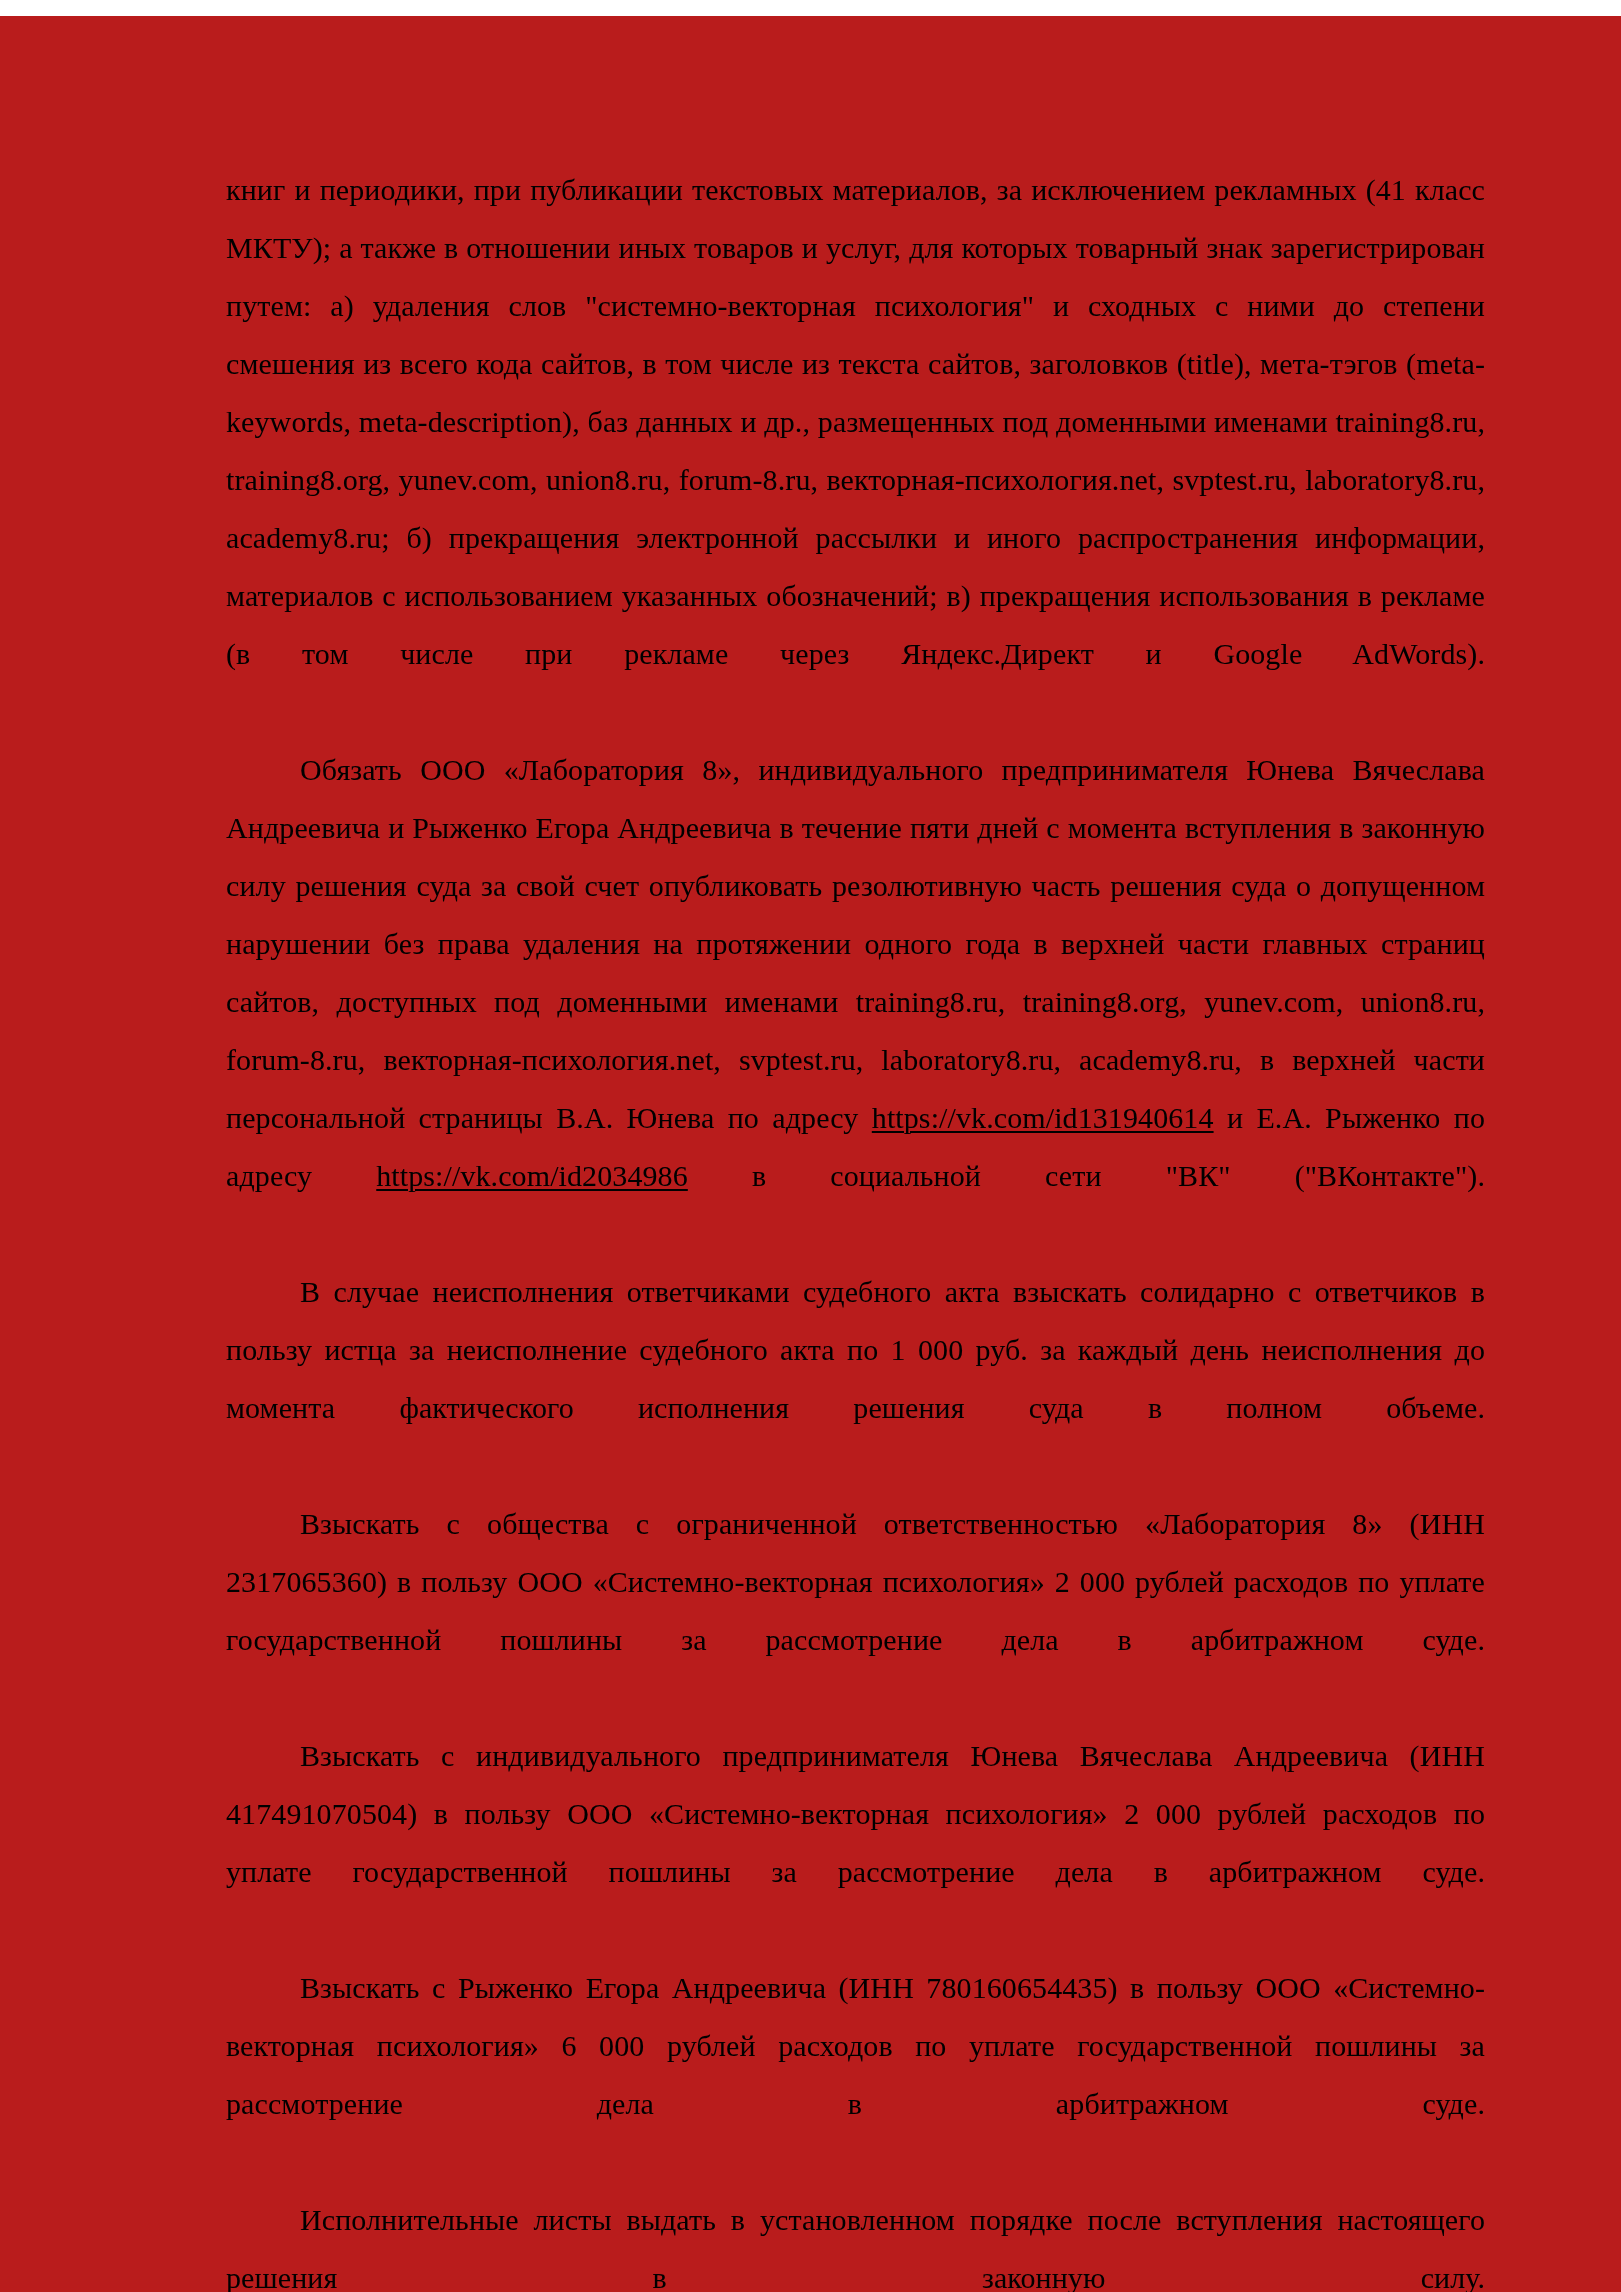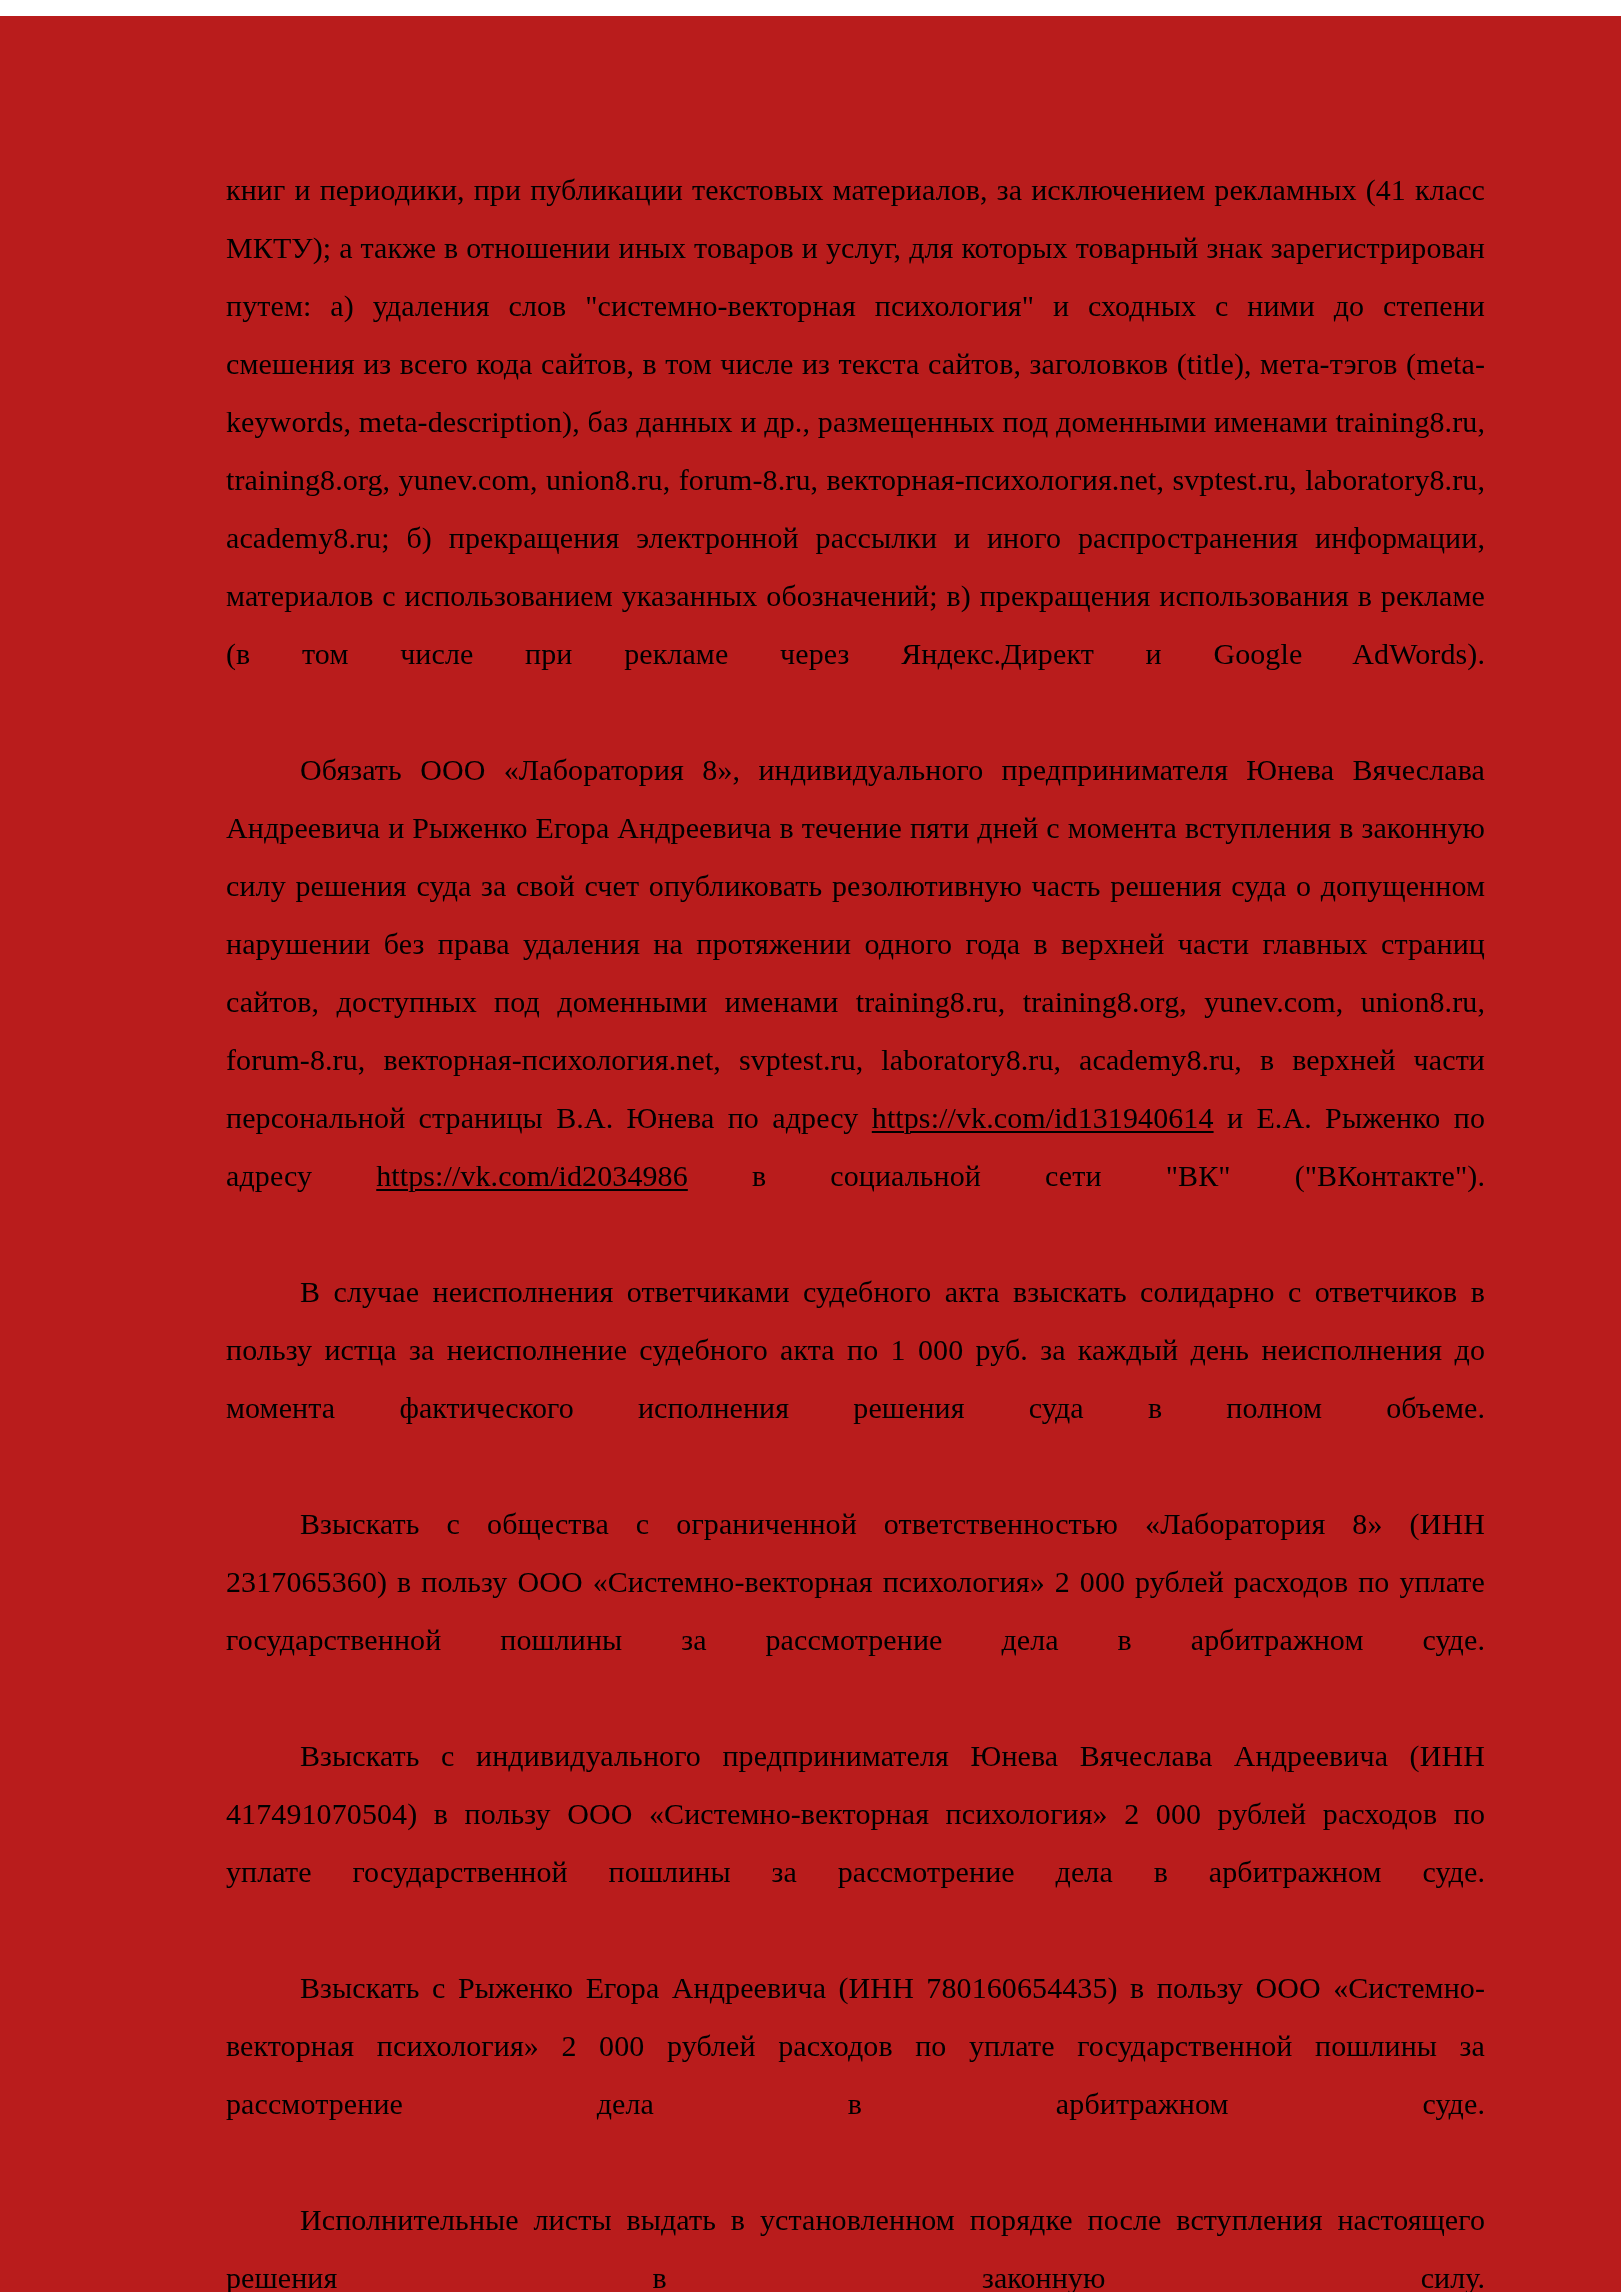--- a/index.html
+++ b/index.html
@@ -65,19 +65,19 @@
     <p class="para indented">
       <span>Обязать ООО «Лаборатория 8», индивидуального предпринимателя Юнева Вячеслава Андреевича и  Рыженко Егора Андреевича в течение пяти дней с момента вступления в законную силу решения суда за свой счет опубликовать резолютивную часть решения суда о допущенном нарушении без права удаления на протяжении одного года в верхней части главных страниц сайтов, доступных под доменными именами training8.ru, training8.org, yunev.com, union8.ru, forum-8.ru, векторная-психология.net, svptest.ru, laboratory8.ru, academy8.ru, в верхней части персональной страницы В.А. Юнева по адресу </span><a class="doclink" href="#">https://vk.com/id131940614</a><span> и Е.А. Рыженко по адресу </span><a class="doclink" href="#">https://vk.com/id2034986</a><span> в социальной сети "ВК" ("ВКонтакте").</span>
     </p>
 
     <p class="para indented">В случае неисполнения ответчиками судебного акта взыскать солидарно с ответчиков в пользу истца за неисполнение судебного акта по 1 000 руб. за каждый день неисполнения  до момента фактического исполнения решения суда в полном объеме.</p>
 
     <p class="para indented">Взыскать с общества с ограниченной ответственностью «Лаборатория 8» (ИНН 2317065360) в пользу ООО «Системно-векторная психология» 2 000 рублей расходов по уплате государственной пошлины за рассмотрение дела в арбитражном суде.</p>
 
     <p class="para indented">Взыскать с индивидуального предпринимателя Юнева Вячеслава Андреевича (ИНН 417491070504) в пользу ООО «Системно-векторная психология» 2 000 рублей расходов по уплате государственной пошлины за рассмотрение дела в арбитражном суде.</p>
 
-    <p class="para indented">Взыскать с Рыженко Егора Андреевича (ИНН 780160654435) в пользу ООО «Системно-векторная психология» 2 000 рублей расходов по уплате государственной пошлины за рассмотрение дела в арбитражном суде.</p>
+    <p class="para indented">Взыскать с Рыженко Егора Андреевича (ИНН 780160654435) в пользу ООО «Системно-векторная психология» 6 000 рублей расходов по уплате государственной пошлины за рассмотрение дела в арбитражном суде.</p>
 
     <p class="para indented">Исполнительные листы выдать в установленном порядке после вступления настоящего решения в законную силу.</p>
 
   </div>
 </div>
 
 
 </body></html>

